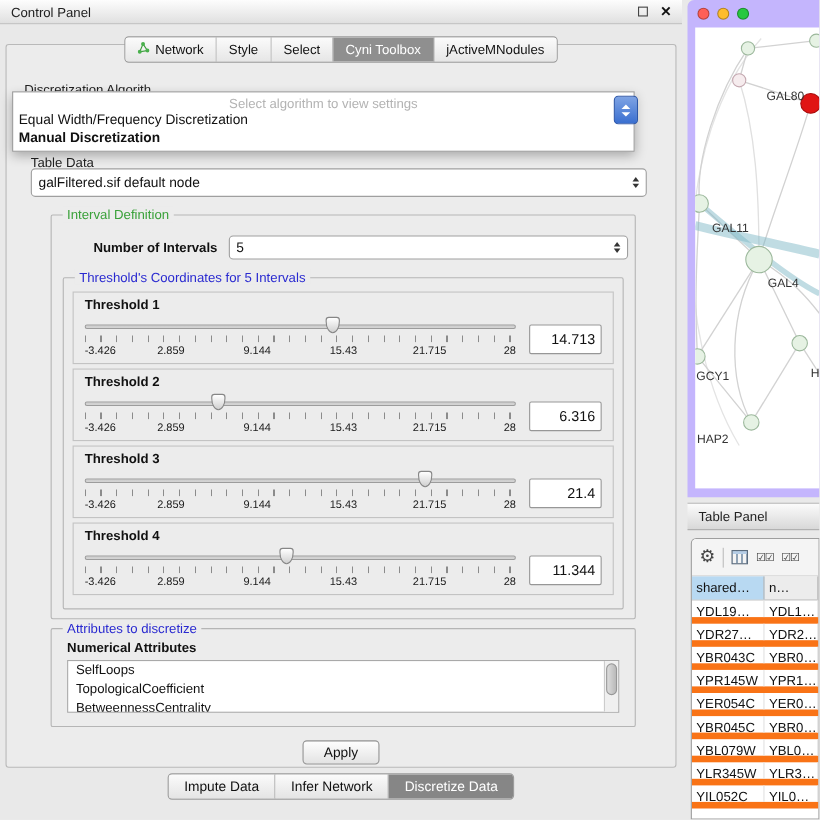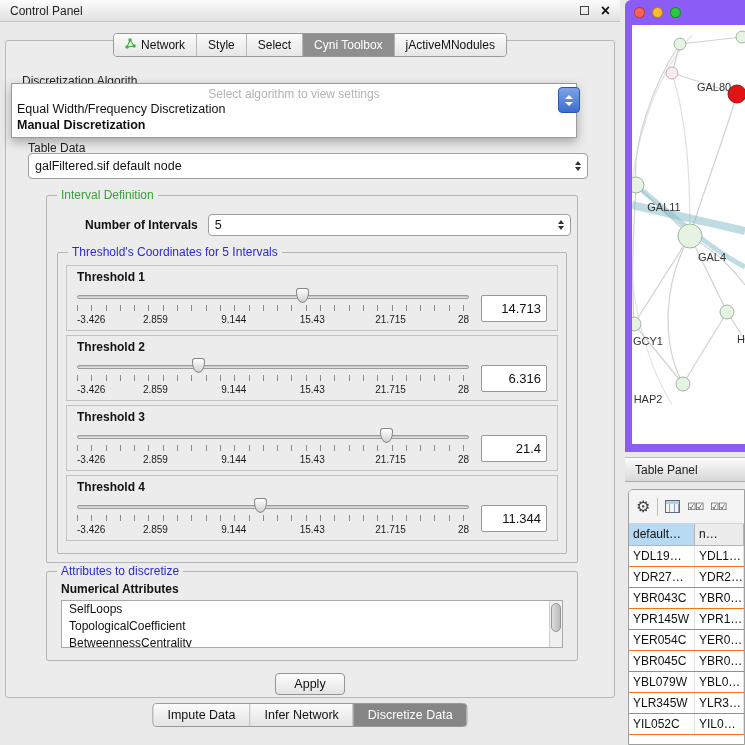--- a/index.html
+++ b/index.html
@@ -92,21 +92,21 @@
 
   .bottom-tabs { position:absolute; top:703px; left:310px; transform:translateX(-50%);
     display:flex; border:1px solid #9a9a9a; border-radius:4px; overflow:hidden; z-index:6; }
   .bottom-tab { padding:4px 14px; font-size:12.5px; color:#111; background:linear-gradient(#fbfbfb,#e4e4e4);
     border-right:1px solid #b0b0b0; white-space:nowrap; }
   .bottom-tab:last-child { border-right:none; }
   .bottom-tab.selected { background:#868686; color:#fff; }
 
   
   .network-window { position:absolute; left:625px; top:0; width:120px; height:452px;
-    background:#8b5cf6; border-radius:6px 0 0 0; }
+    background:#c4b5fd; border-radius:6px 0 0 0; }
   .traffic { position:absolute; top:7px; left:9px; display:flex; gap:7px; }
   .traffic span { width:11px; height:11px; border-radius:50%; border:1px solid rgba(0,0,0,0.3); }
   .network-canvas { position:absolute; left:7px; top:25px; width:113px; height:419px; background:#fff; overflow:hidden; }
   .net-svg { display:block; width:113px; height:419px; }
 
   .table-panel-header { position:absolute; left:625px; top:457px; width:120px; height:25px;
     background:linear-gradient(#fbfbfb,#d8d8d8); border-top:1px solid #bdbdbd; border-bottom:1px solid #ababab;
     display:flex; align-items:center; padding-left:10px; font-size:12px; color:#222; }
 
   .table-window { position:absolute; left:628px; top:489px; width:117px; height:256px;
@@ -118,21 +118,21 @@
   .columns-icon { width:15px; height:13px; border:1px solid #5a6b7d; background-color:#fff;
     background:linear-gradient(#b5cde6 0 3px, rgba(0,0,0,0) 3px),
       repeating-linear-gradient(to right, rgba(0,0,0,0) 0 3.5px, #8fa2b5 3.5px 4.5px); }
   .cb-group { font-size:10px; color:#333; letter-spacing:-1px; }
   .thead { display:flex; height:22px; border-bottom:1px solid #b5b5b5; background:#ececec; }
   .thcell { font-size:12px; color:#111; padding:3px 4px; border-right:1px solid #b5b5b5;
     white-space:nowrap; overflow:hidden; }
   .thcell.c0 { width:66px; background:#b8d9f2; }
   .thcell.c1 { flex:1; }
   .tbody { background:#fff; }
-  .trow { display:flex; height:21px; border-bottom:1px solid #f97316; }
+  .trow { display:flex; height:21px; border-bottom:6px solid #f97316; }
   .tcell { font-size:12px; color:#111; padding:3px 4px; border-right:1px solid #e2e2e2;
     white-space:nowrap; overflow:hidden; }
   .tcell.c0 { width:66px; }
   .tcell.c1 { flex:1; }
 </style>
 </head>
 <body>
 
 <div class="root">
 
@@ -367,21 +367,21 @@
 
   <div class="table-window">
     <div class="table-toolbar">
       <span class="gear-glyph">⚙</span>
       <span class="tb-divider"></span>
       <span class="columns-icon"></span>
       <span class="cb-group">☑☑</span>
       <span class="cb-group">☑☑</span>
     </div>
     <div class="thead">
-      <div class="thcell c0">default…</div>
+      <div class="thcell c0">shared…</div>
       <div class="thcell c1">n…</div>
     </div>
     <div class="tbody">
         <div class="trow">
           <div class="tcell c0">YDL19…</div>
           <div class="tcell c1">YDL1…</div>
         </div>
         <div class="trow">
           <div class="tcell c0">YDR27…</div>
           <div class="tcell c1">YDR2…</div>

